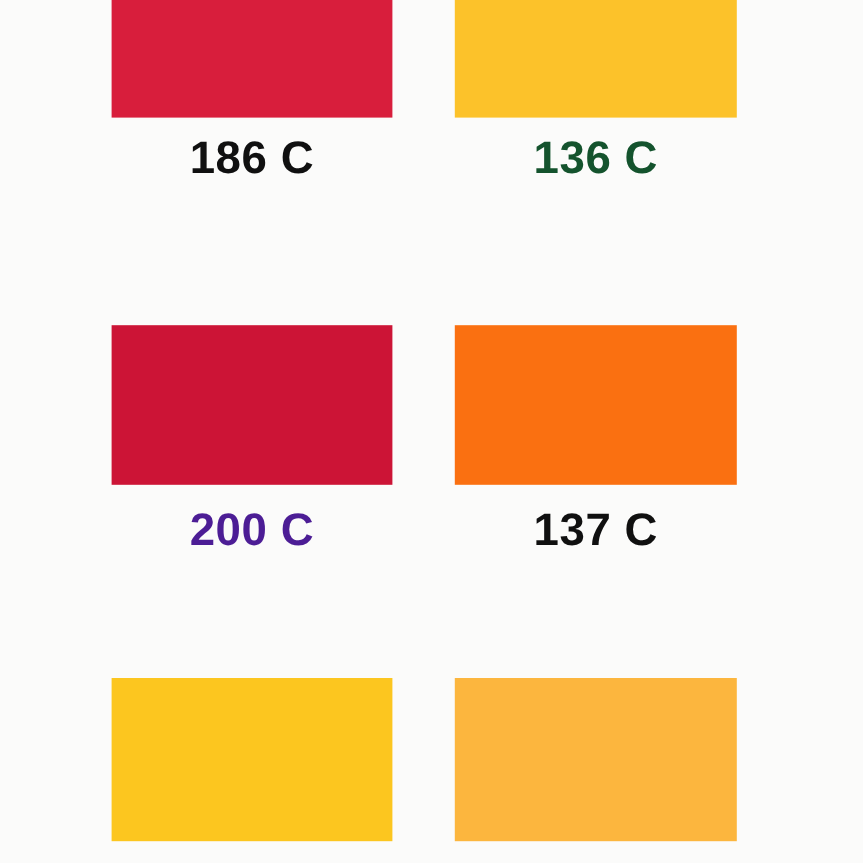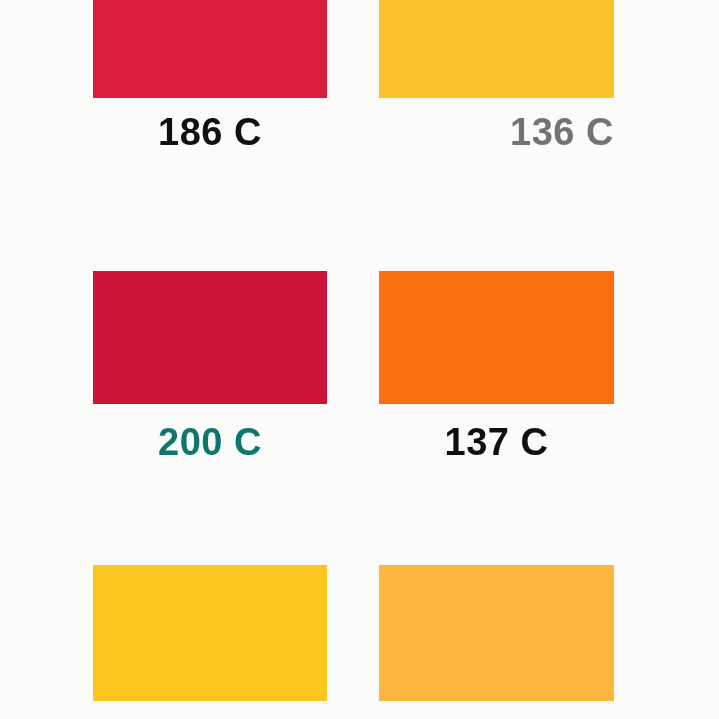--- a/index.html
+++ b/index.html
@@ -70,26 +70,26 @@
 
 <div id="swatch-sheet" style="background-color: rgb(251, 251, 250);">
 
   <div class="swatch-cell row1 col-left">
     <div class="swatch-chip" style="background-color: rgb(216, 30, 60);"></div>
     <div class="swatch-label" style="color: rgb(16, 16, 16);">186 C</div>
   </div>
 
   <div class="swatch-cell row1 col-right">
     <div class="swatch-chip" style="background-color: rgb(252, 194, 42);"></div>
-    <div class="swatch-label" style="color: #737373; text-align: right;">136 C</div>
+    <div class="swatch-label" style="color: #14532d;">136 C</div>
   </div>
 
   <div class="swatch-cell row2 col-left">
     <div class="swatch-chip" style="background-color: rgb(204, 20, 54);"></div>
-    <div class="swatch-label" style="color: #0f766e;">200 C</div>
+    <div class="swatch-label" style="color: #4c1d95;">200 C</div>
   </div>
 
   <div class="swatch-cell row2 col-right">
     <div class="swatch-chip" style="background-color: rgb(250, 112, 17);"></div>
     <div class="swatch-label" style="color: rgb(16, 16, 16);">137 C</div>
   </div>
 
   <div class="swatch-cell row3 col-left">
     <div class="swatch-chip" style="background-color: rgb(252, 198, 31);"></div>
 

